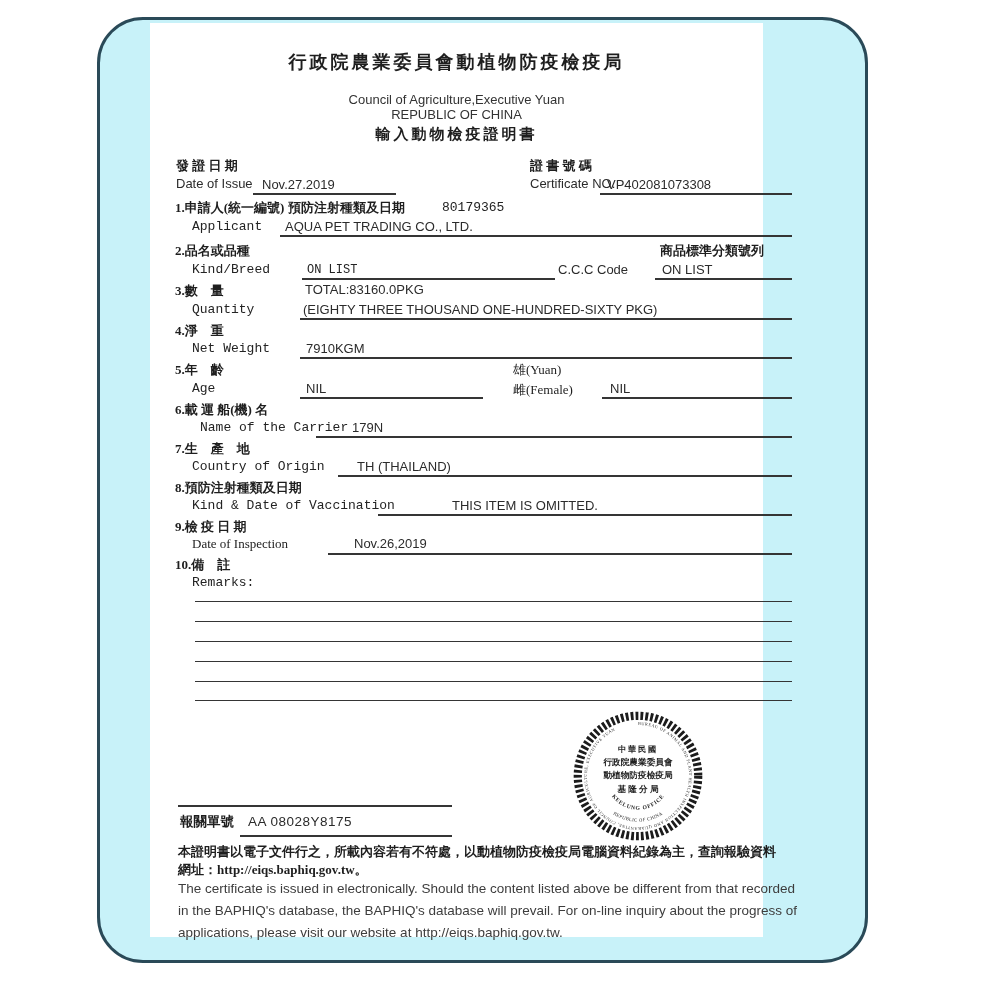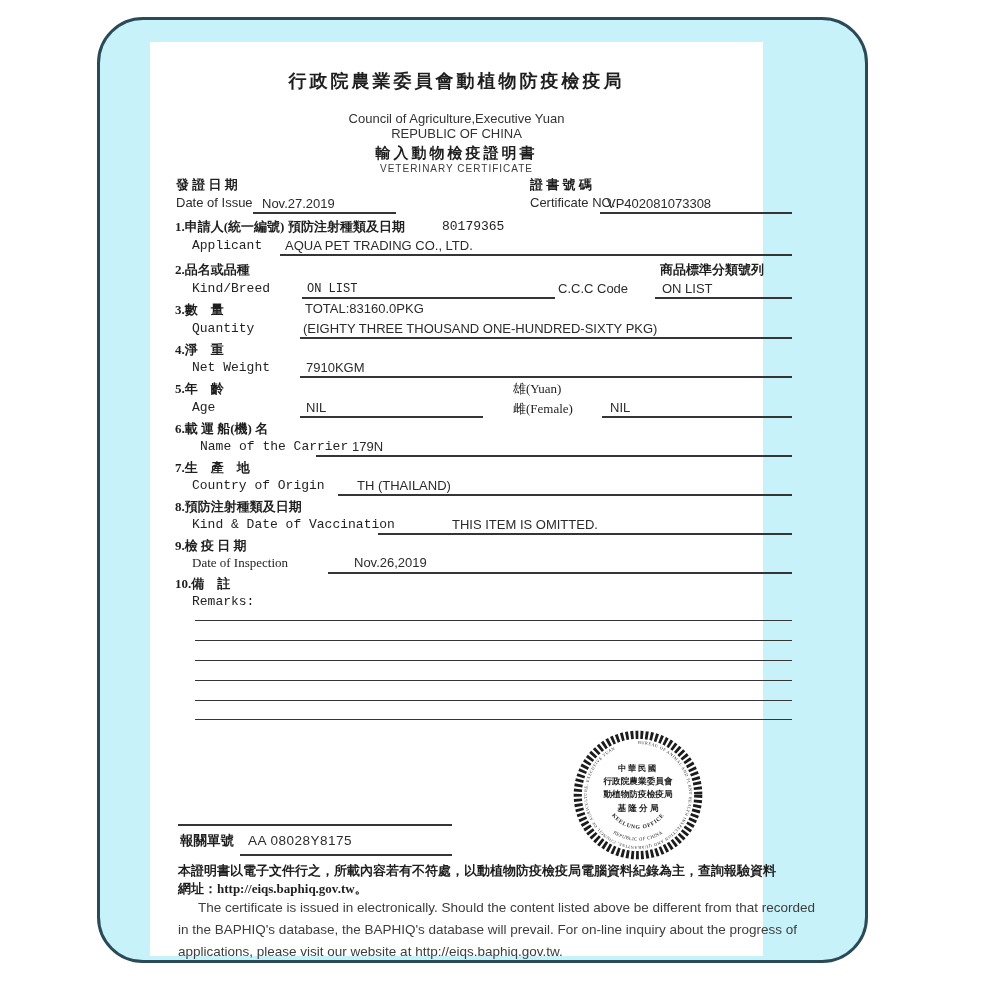--- a/index.html
+++ b/index.html
@@ -3,21 +3,21 @@
 <meta charset="utf-8">
 <style>
   * { margin:0; padding:0; box-sizing:border-box; }
   html,body { width:1000px; height:1000px; background:#ffffff;
               font-family:"Liberation Sans", sans-serif; }
   .stage { position:relative; width:1000px; height:1000px; overflow:hidden; }
 
   .card { position:absolute; left:97px; top:17px; width:771px; height:946px;
           background:#c8f2f9; border:3px solid #2a4a58; border-radius:46px; }
 
-  .paper { position:absolute; left:150px; top:42px; width:613px; height:914px;
+  .paper { position:absolute; left:150px; top:23px; width:613px; height:914px;
            background:#ffffff; color:#262626; }
 
   .abs { position:absolute; white-space:nowrap; }
   .ctr { left:0; width:100%; text-align:center; }
 
   .zh   { font-family:"Liberation Serif","DejaVu Serif",serif; font-weight:700; color:#1e1e1e; }
   .mono { font-family:"Liberation Mono","DejaVu Sans Mono",monospace; color:#232323; }
   .sans { font-family:"Liberation Sans","DejaVu Sans",sans-serif; color:#2b2b2b; }
 
   .title-zh { font-size:18px; letter-spacing:3px; }
@@ -43,21 +43,20 @@
 
 <div class="stage">
   <div class="card"></div>
 
   <div class="paper">
 
     <div class="abs ctr zh title-zh" style="top:27px;">行政院農業委員會動植物防疫檢疫局</div>
     <div class="abs ctr sans hdr-en" style="top:69px;">Council of Agriculture,Executive Yuan</div>
     <div class="abs ctr sans hdr-en" style="top:84px;">REPUBLIC OF CHINA</div>
     <div class="abs ctr zh sub-zh" style="top:102px;">輸入動物檢疫證明書</div>
-    <div class="abs ctr sans sub-en" style="top:121px;">VETERINARY CERTIFICATE</div>
 
     <div class="abs zh lbl-zh" style="left:26px; top:134px;">發 證 日 期</div>
     <div class="abs sans lbl-en" style="left:26px; top:153px;">Date of Issue</div>
     <div class="abs sans val" style="left:112px; top:154px;text-align:right;">Nov.27.2019</div>
     <div class="ul" style="left:103px; top:170px; width:143px;"></div>
     <div class="abs zh lbl-zh" style="left:380px; top:134px;">證 書 號 碼</div>
     <div class="abs sans lbl-en" style="left:380px; top:153px;">Certificate NO.</div>
     <div class="abs sans val" style="left:457px; top:154px;">VP402081073308</div>
     <div class="ul" style="left:450px; top:170px; width:192px;"></div>
 
@@ -148,18 +147,18 @@
       </text>
     </svg>
 
     <div class="ul" style="left:28px; top:782px; width:274px;"></div>
     <div class="abs zh lbl-zh" style="left:30px; top:790px; font-size:13.5px;">報關單號</div>
     <div class="abs sans val" style="left:98px; top:791px; font-size:13.5px; letter-spacing:0.5px;">AA 08028Y8175</div>
     <div class="ul" style="left:90px; top:812px; width:212px;"></div>
 
     <div class="abs zh foot-zh" style="left:28px; top:820px; font-size:13px;">本證明書以電子文件行之，所載內容若有不符處，以動植物防疫檢疫局電腦資料紀錄為主，查詢報驗資料</div>
     <div class="abs zh foot-zh" style="left:28px; top:838px; font-size:13px;">網址：http://eiqs.baphiq.gov.tw。</div>
-    <div class="abs sans foot-en" style="left:28px; top:855px;margin-left:20px;">The certificate is issued in electronically. Should the content listed above be different from that recorded</div>
+    <div class="abs sans foot-en" style="left:28px; top:855px;">The certificate is issued in electronically. Should the content listed above be different from that recorded</div>
     <div class="abs sans foot-en" style="left:28px; top:877px;">in the BAPHIQ's database, the BAPHIQ's database will prevail. For on-line inquiry about the progress of</div>
     <div class="abs sans foot-en" style="left:28px; top:899px;">applications, please visit our website at http://eiqs.baphiq.gov.tw.</div>
 
   </div>
 </div>
 
 </body></html>

